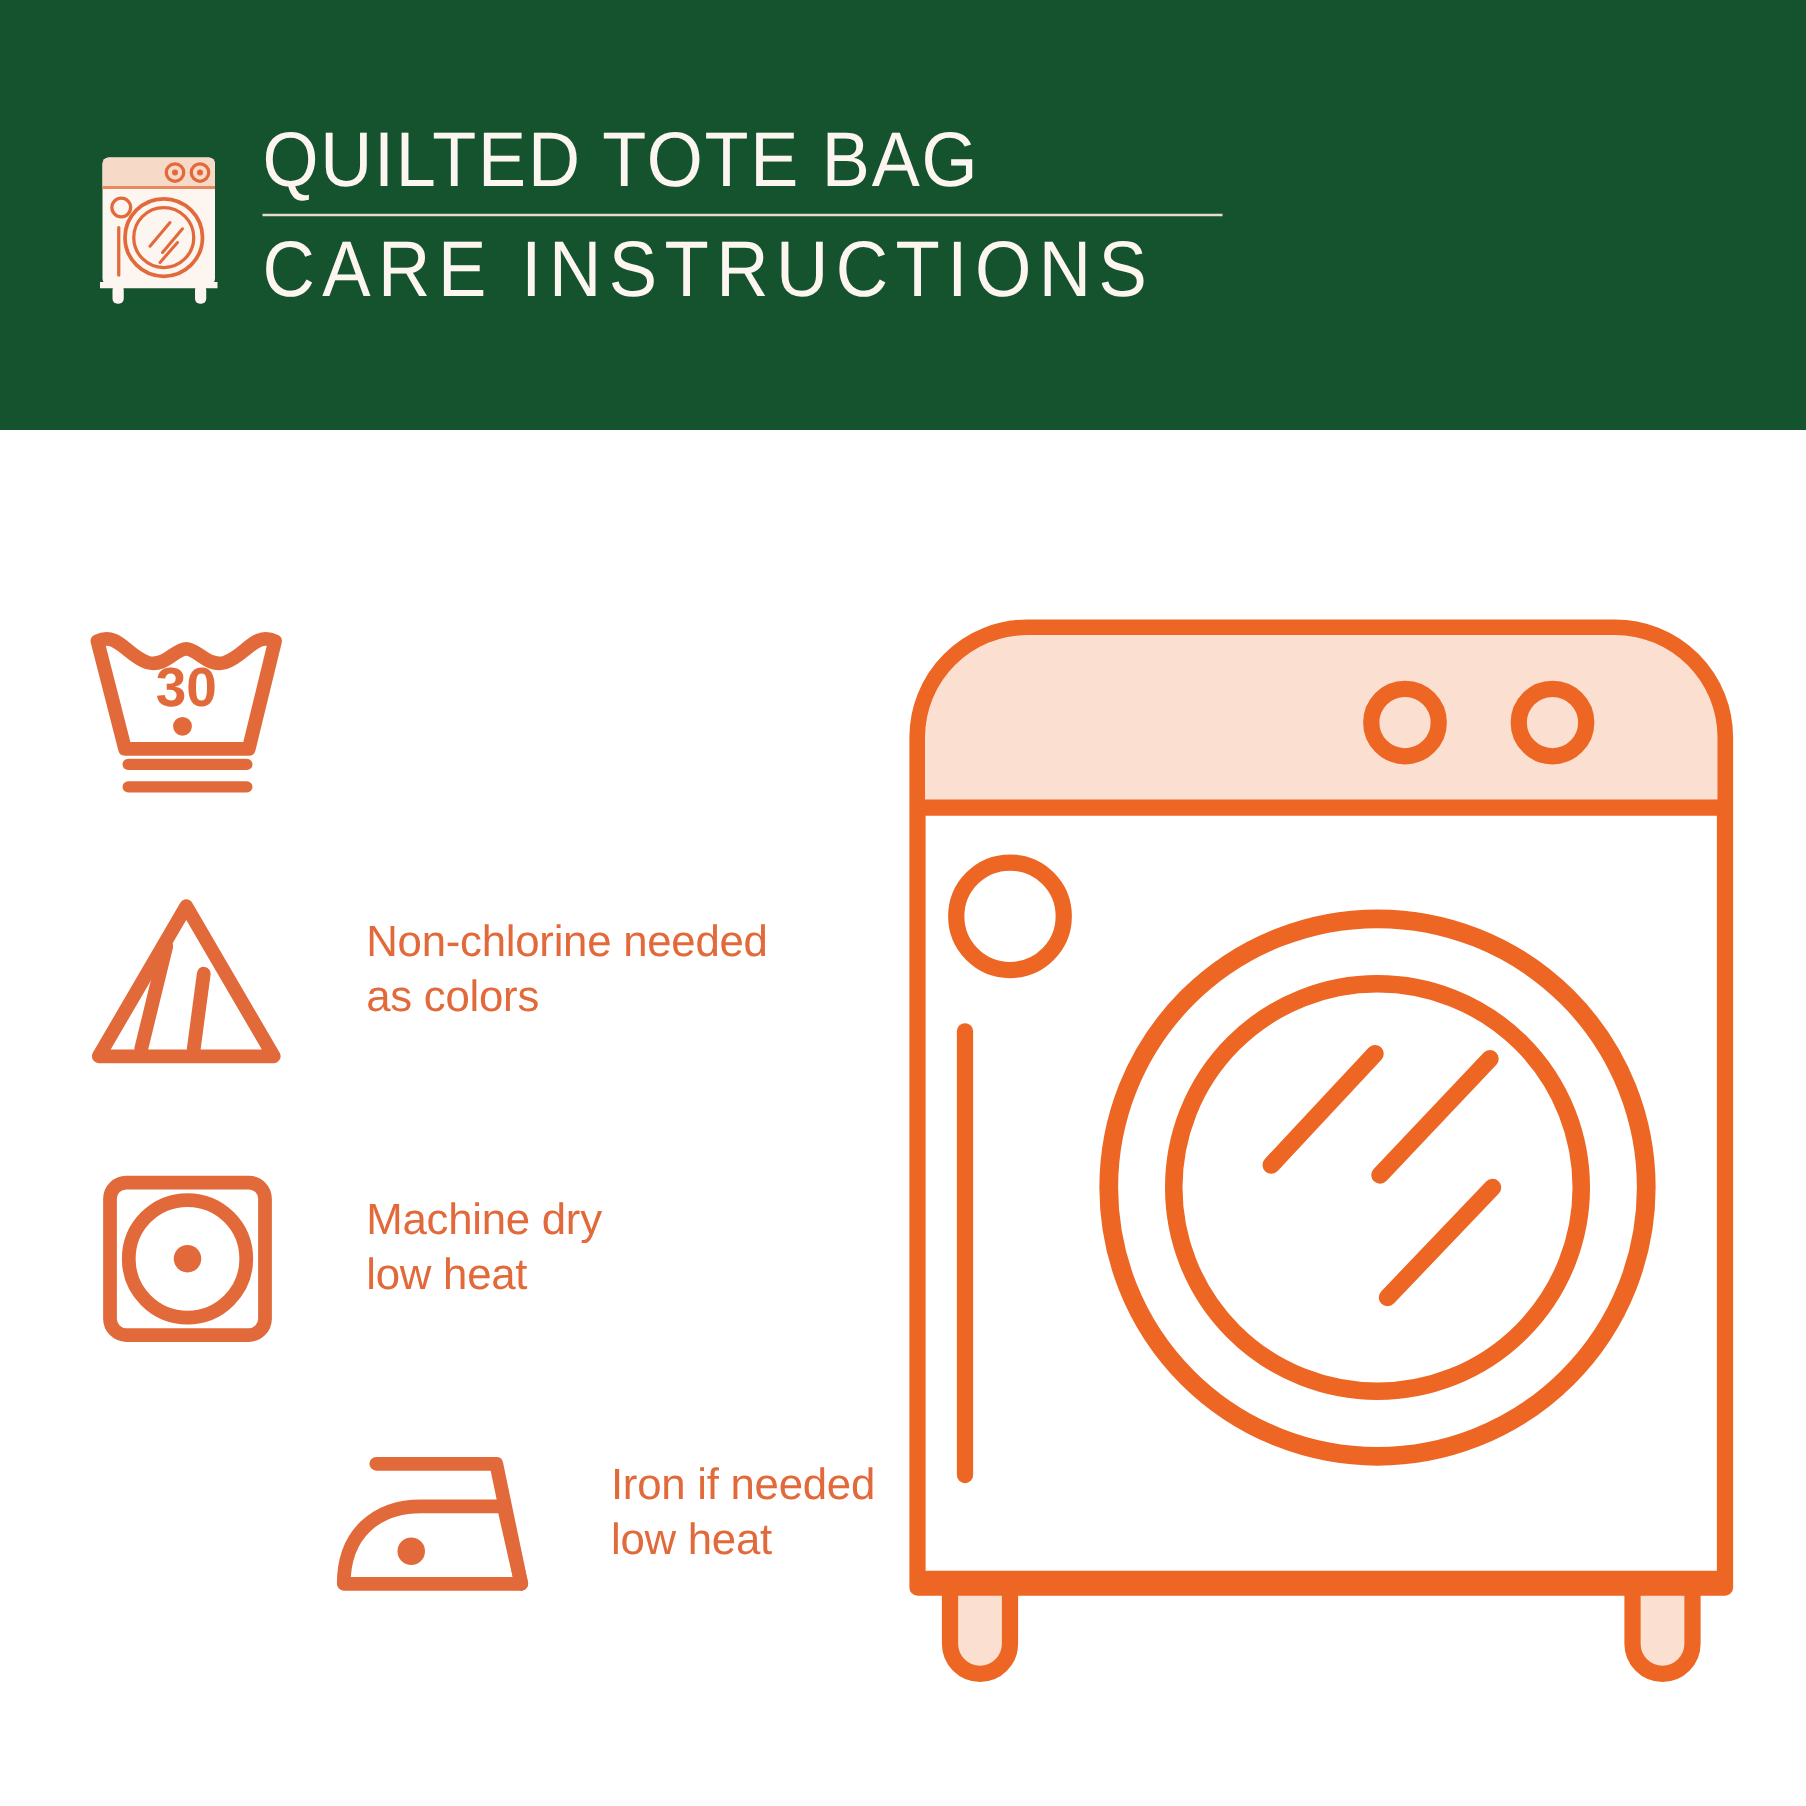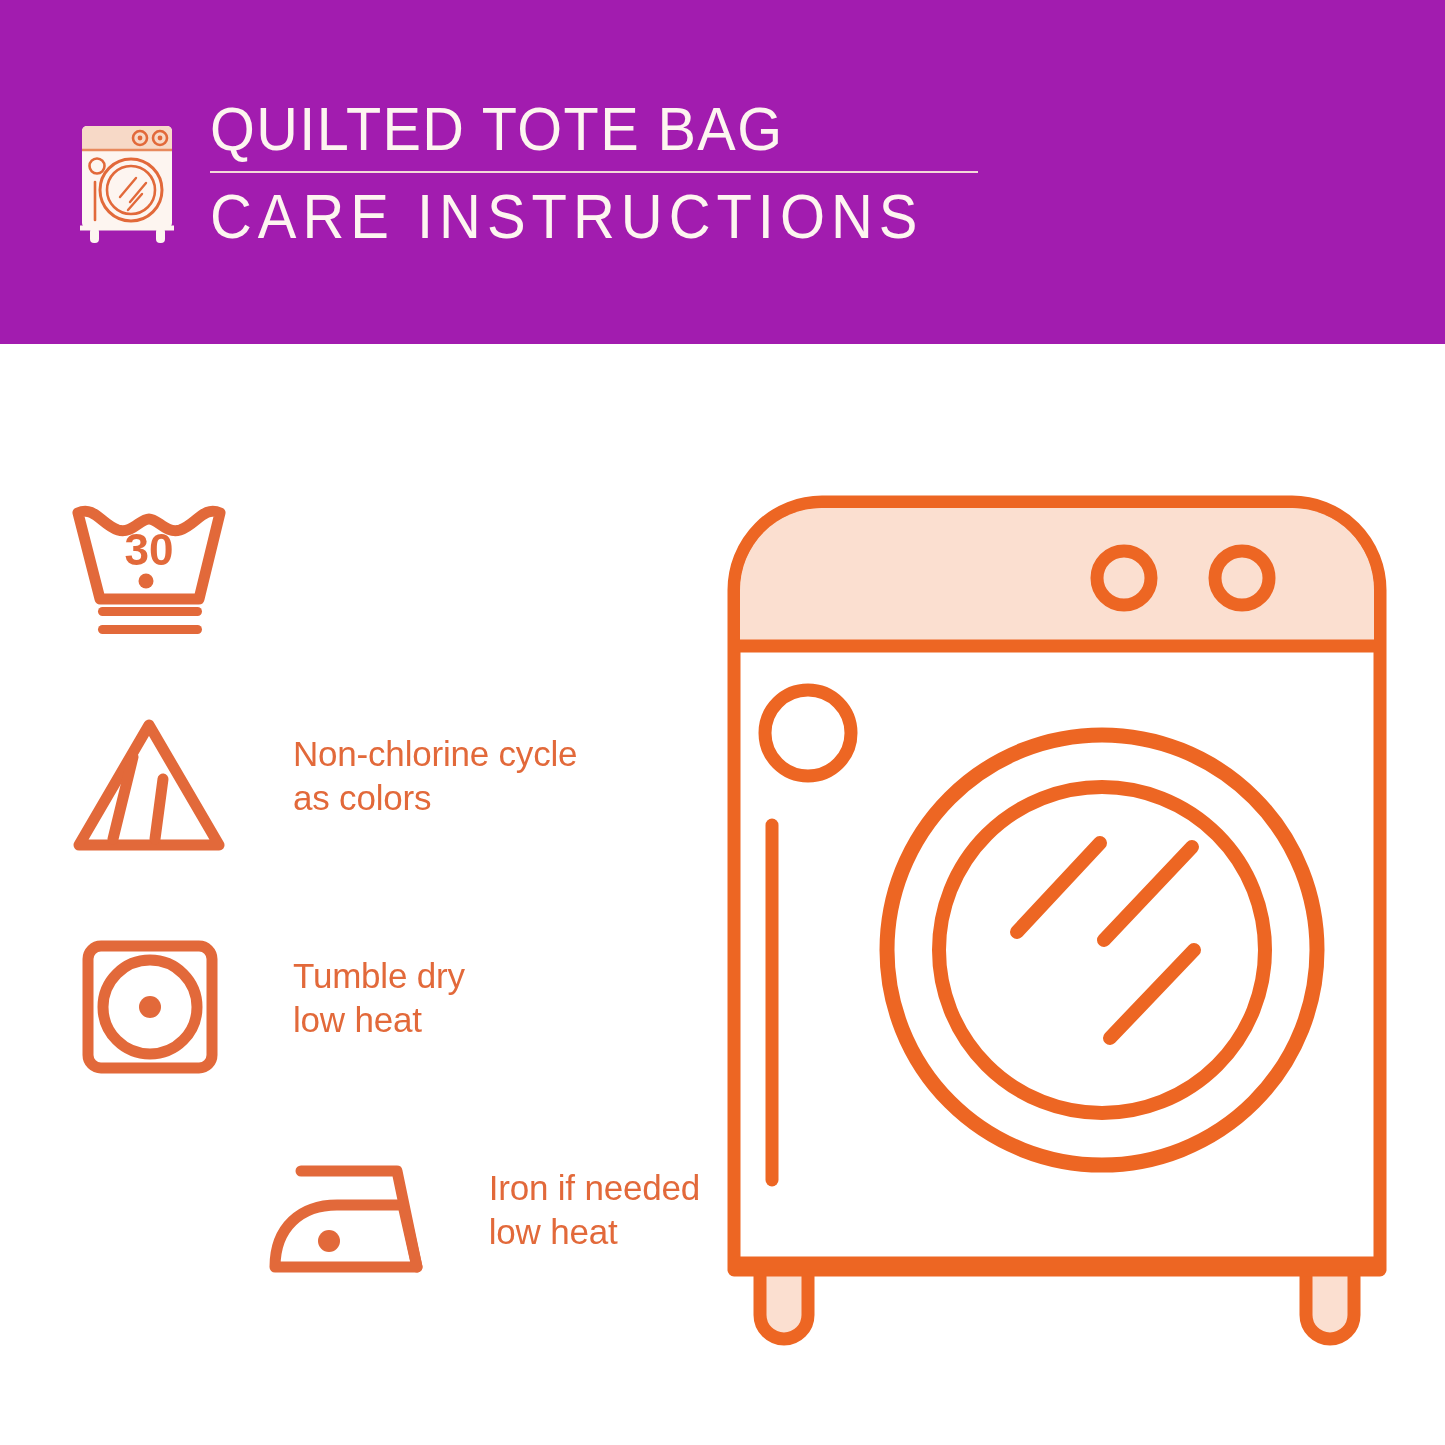--- a/index.html
+++ b/index.html
@@ -18,21 +18,21 @@
     overflow: hidden;
   }
 
   
   .header-band {
     position: absolute;
     left: 0;
     top: 0;
     width: 1445px;
     height: 344px;
-    background: #a21caf;
+    background: #14532d;
   }
   .header-inner {
     position: absolute;
     left: 68px;
     top: 96px;
     width: 1000px;
     height: 160px;
   }
   .header-icon {
     position: absolute;
@@ -203,35 +203,35 @@
 
     <div class="care-row care-row-1">
       <div class="care-symbol">
         <svg width="165" height="140" viewBox="0 0 165 140">
           <path d="M82 10 L152 130 L12 130 Z" fill="none" stroke="#E2693A" stroke-width="11" stroke-linejoin="round" stroke-linecap="round"></path>
           <line x1="66" y1="42" x2="46" y2="124" stroke="#E2693A" stroke-width="11" stroke-linecap="round"></line>
           <line x1="96" y1="64" x2="88" y2="124" stroke="#E2693A" stroke-width="11" stroke-linecap="round"></line>
         </svg>
       </div>
       <div class="care-text">
-        <div>Non-chlorine cycle</div>
+        <div>Non-chlorine needed</div>
         <div>as colors</div>
       </div>
     </div>
 
     <div class="care-row care-row-2">
       <div class="care-symbol">
         <svg width="140" height="135" viewBox="0 0 140 135">
           <rect x="8" y="6" width="124" height="122" rx="13" fill="none" stroke="#E2693A" stroke-width="11"></rect>
           <circle cx="70" cy="67" r="47" fill="none" stroke="#E2693A" stroke-width="11"></circle>
           <circle cx="70" cy="67" r="11" fill="#E2693A"></circle>
         </svg>
       </div>
       <div class="care-text">
-        <div>Tumble dry</div>
+        <div>Machine dry</div>
         <div>low heat</div>
       </div>
     </div>
 
     <div class="care-row care-row-3">
       <div class="care-symbol">
         <svg width="160" height="120" viewBox="0 0 160 120">
 
           <path d="M36 12 H132 L152 108" fill="none" stroke="#E2693A" stroke-width="11" stroke-linecap="round" stroke-linejoin="round"></path>
 

